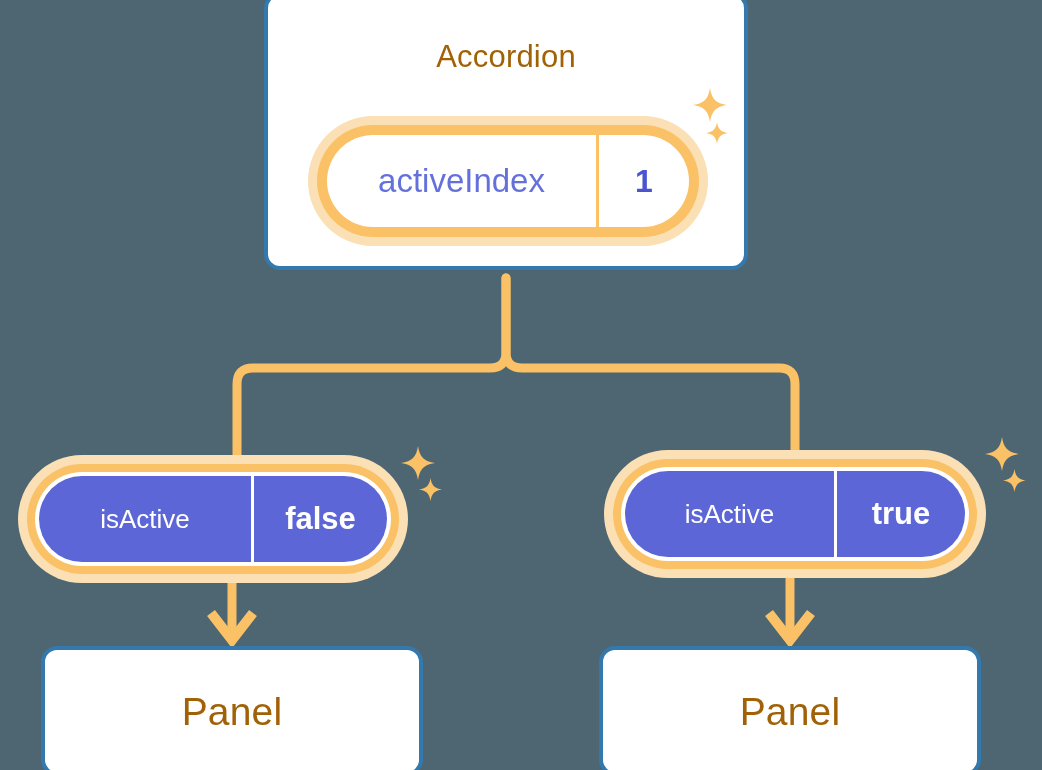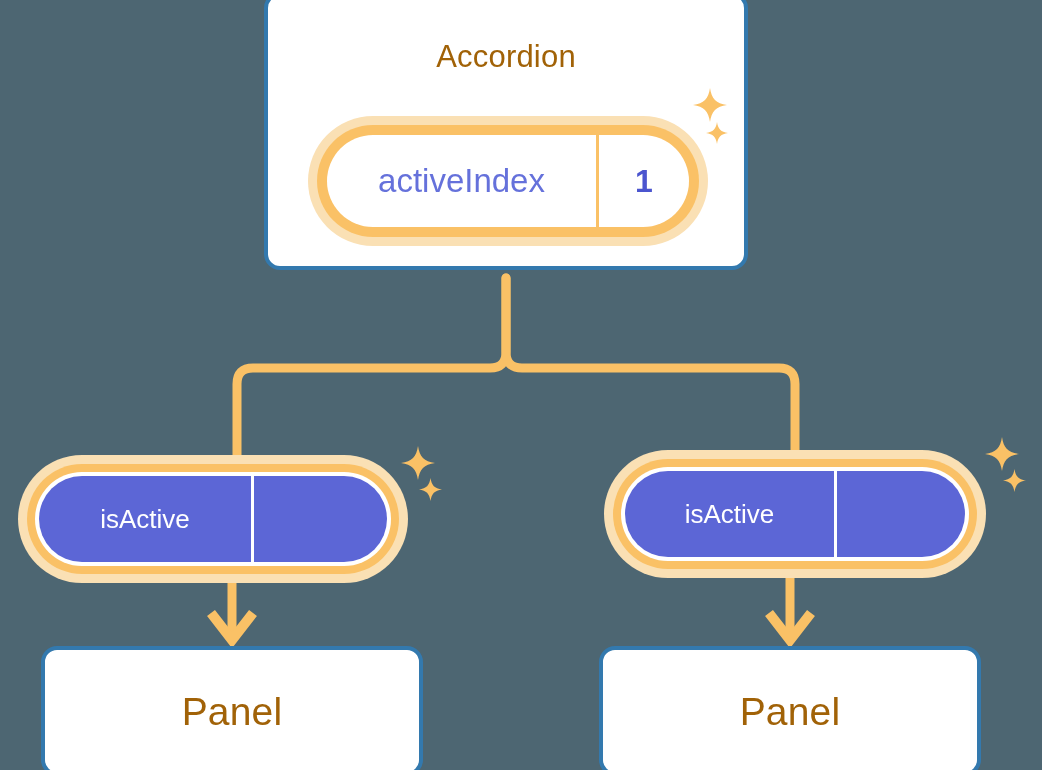--- a/index.html
+++ b/index.html
@@ -175,20 +175,21 @@
       <path d="M17 0 C18.6 11 23 15.4 34 17 C23 18.6 18.6 23 17 34 C15.4 23 11 18.6 0 17 C11 15.4 15.4 11 17 0 Z" fill="#fac166"></path>
     </svg>
   </div>
 
   <div id="pill-is-active-false" class="pill pill-state">
     <div class="pill-glow"></div>
     <div class="pill-ring"></div>
     <div class="pill-white"></div>
     <div class="pill-inner">
       <div class="pill-key">isActive</div>
+      <div class="pill-val">false</div>
     </div>
   </div>
 
   <div class="sparkle" style="left:401px; top:446px;">
     <svg width="34" height="34" viewBox="0 0 34 34">
       <path d="M17 0 C18.6 11 23 15.4 34 17 C23 18.6 18.6 23 17 34 C15.4 23 11 18.6 0 17 C11 15.4 15.4 11 17 0 Z" fill="#fac166"></path>
     </svg>
   </div>
   <div class="sparkle" style="left:419px; top:478px;">
     <svg width="23" height="23" viewBox="0 0 34 34">
@@ -199,20 +200,21 @@
   <div id="panel-card-left" class="card panel-card">
     <div class="card-title">Panel</div>
   </div>
 
   <div id="pill-is-active-true" class="pill pill-state">
     <div class="pill-glow"></div>
     <div class="pill-ring"></div>
     <div class="pill-white"></div>
     <div class="pill-inner">
       <div class="pill-key">isActive</div>
+      <div class="pill-val">true</div>
     </div>
   </div>
 
   <div class="sparkle" style="left:985px; top:437px;">
     <svg width="34" height="34" viewBox="0 0 34 34">
       <path d="M17 0 C18.6 11 23 15.4 34 17 C23 18.6 18.6 23 17 34 C15.4 23 11 18.6 0 17 C11 15.4 15.4 11 17 0 Z" fill="#fac166"></path>
     </svg>
   </div>
   <div class="sparkle" style="left:1003px; top:469px;">
     <svg width="23" height="23" viewBox="0 0 34 34">

